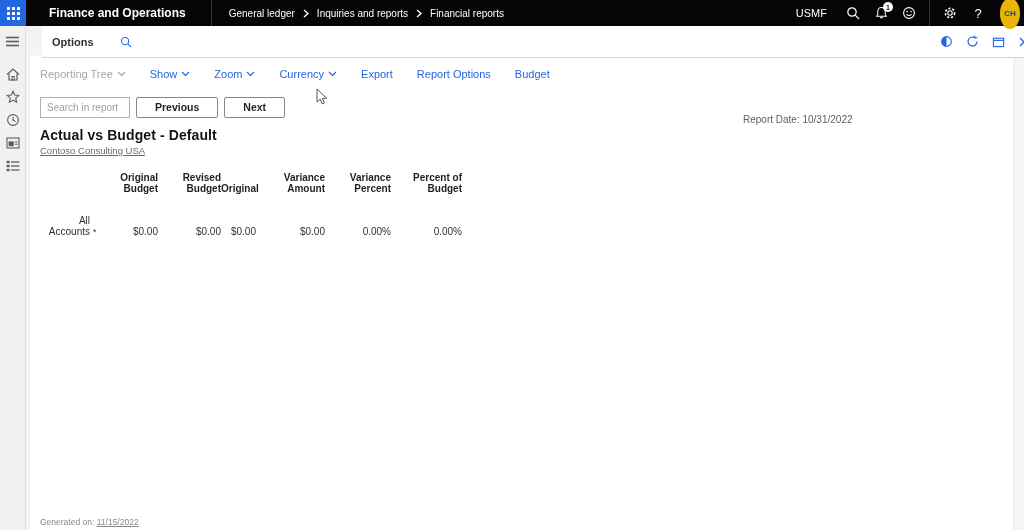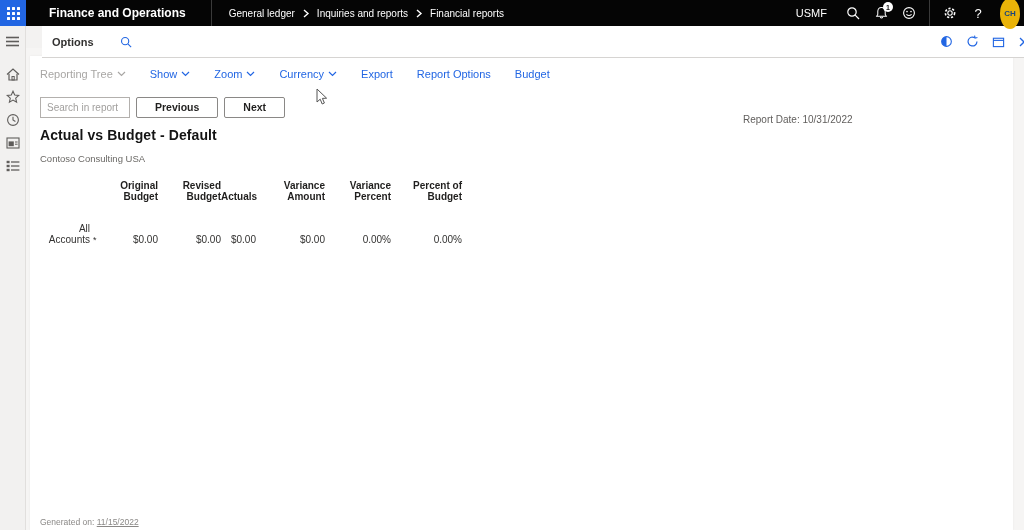--- a/index.html
+++ b/index.html
@@ -48,21 +48,21 @@
   .rt-item.disabled { color:#a8a6a4; cursor:default; }
   .rt-item svg { display:block; }
 
   .search-row { display:flex; align-items:center; margin-top:14px; height:22px; }
   .search-input { width:90px; height:21px; border:1px solid #b3b0ad; background:#fff; font-size:10px; padding:0 6px; color:#323130; font-family:Liberation Sans, sans-serif; outline:none; }
   .search-input::placeholder { color:#a19f9d; }
   .btn { height:21px; border:1px solid #8a8886; background:#fff; border-radius:2px; font-size:10.5px; font-weight:600; color:#201f1e; padding:0 18px; margin-left:6px; cursor:pointer; font-family:"Liberation Sans",sans-serif; }
   .btn.prev { margin-left:6px; }
 
   .rtitle { margin-top:9px; font-size:14px; font-weight:700; color:#141414; letter-spacing:0.1px; }
-  .rsub { margin-top:10px; font-size:9.5px; color:#6b6966; }
+  .rsub { margin-top:2px; font-size:9.5px; color:#6b6966;text-decoration:underline; }
   .report-date { position:absolute; left:713px; top:58px; font-size:10px; color:#605e5c; white-space:nowrap; }
 
   .rtable { margin-top:16px; font-size:10px; color:#323130; }
   .trow { display:flex; align-items:flex-end; }
   .c-label { width:50px; text-align:right; }
   .c-marker { width:10px; text-align:left; font-size:9px; padding-left:3px; }
   .c-spacer { width:60px; }
   .c0 { width:58px; } .c1 { width:63px; } .c2 { width:35px; }
   .c3 { width:69px; } .c4 { width:66px; } .c5 { width:71px; }
   .num { text-align:right; }
@@ -272,21 +272,21 @@
 
     <div class="rtitle">Actual vs Budget - Default</div>
     <div class="rsub">Contoso Consulting USA</div>
     <div class="report-date">Report Date: 10/31/2022</div>
 
     <div class="rtable">
       <div class="trow">
         <span class="c-spacer"></span>
         <span class="hcell num c0"><span>Original Budget</span></span>
         <span class="hcell num c1"><span>Revised Budget</span></span>
-        <span class="hcell num c2"><span>Actuals</span></span>
+        <span class="hcell num c2"><span>Original</span></span>
         <span class="hcell num c3"><span>Variance Amount</span></span>
         <span class="hcell num c4"><span>Variance Percent</span></span>
         <span class="hcell num c5"><span>Percent of Budget</span></span>
       </div>
       <div class="trow data-row">
         <span class="c-label">All Accounts</span>
         <span class="c-marker">*</span>
         <span class="num c0">$0.00</span>
         <span class="num c1">$0.00</span>
         <span class="num c2">$0.00</span>

